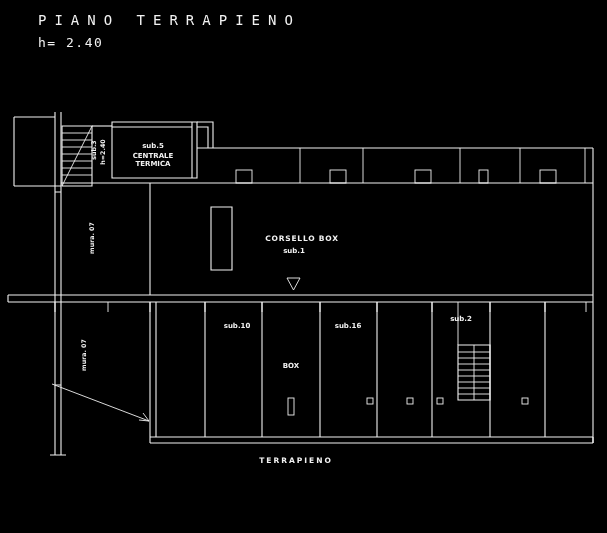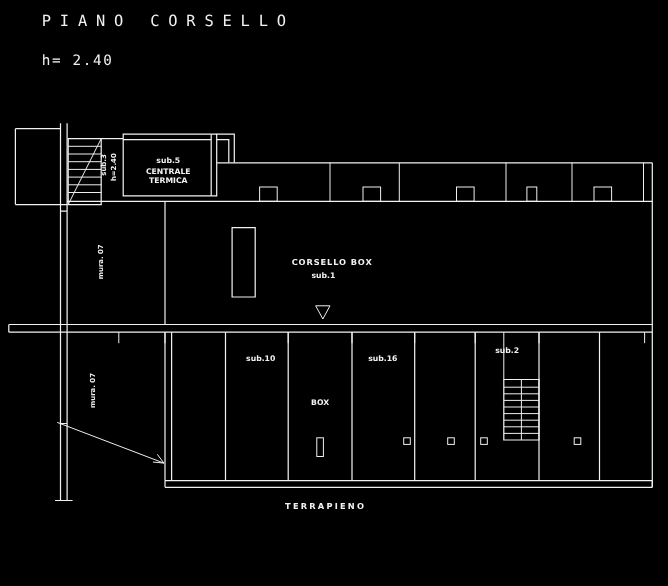--- a/index.html
+++ b/index.html
@@ -7,38 +7,38 @@
     position:relative;width:607px;height:533px;background:#000000;
     overflow:hidden;font-family:"DejaVu Sans",sans-serif;
   }
   .title-block{position:absolute;left:38px;top:12px;color:#f2f2f2;}
   .title-main{
     font-family:"DejaVu Sans Mono",monospace;font-size:14px;
     letter-spacing:8px;white-space:nowrap;
   }
   .title-h{
     font-family:"DejaVu Sans Mono",monospace;font-size:13px;
-    letter-spacing:1.5px;margin-top:20px;
+    letter-spacing:1.5px;margin-top:7px;
   }
   svg.plan{position:absolute;left:0;top:0;}
   svg .ln{stroke:#f2f2f2;stroke-width:1.1;fill:none;}
   svg .thin{stroke-width:0.9;}
   svg text{fill:#f2f2f2;font-family:"DejaVu Sans",sans-serif;font-weight:bold;}
   .lbl{font-size:7px;}
   .lbl-sm{font-size:6.3px;}
   .lbl-lg{font-size:7.5px;letter-spacing:0.8px;}
   .lbl-sp{font-size:7.5px;letter-spacing:2px;}
 </style>
 </head>
 <body>
 
 <div class="canvas">
 
   <div class="title-block">
-    <div class="title-main">PIANO CORSELLO</div>
+    <div class="title-main">PIANO TERRAPIENO</div>
     <div class="title-h">h= 2.40</div>
   </div>
 
   <svg class="plan" width="607" height="533" viewBox="0 0 607 533">
 
     <g>
       <path class="ln" d="M55 112 V455 M61 112 V455 M50 455 H66 M55 192 H61 M55 385 H61"></path>
       <path class="ln" d="M14 117 H55 M14 117 V186 M14 186 H61"></path>
       <path class="ln" d="M593 148 V443"></path>
     </g>

